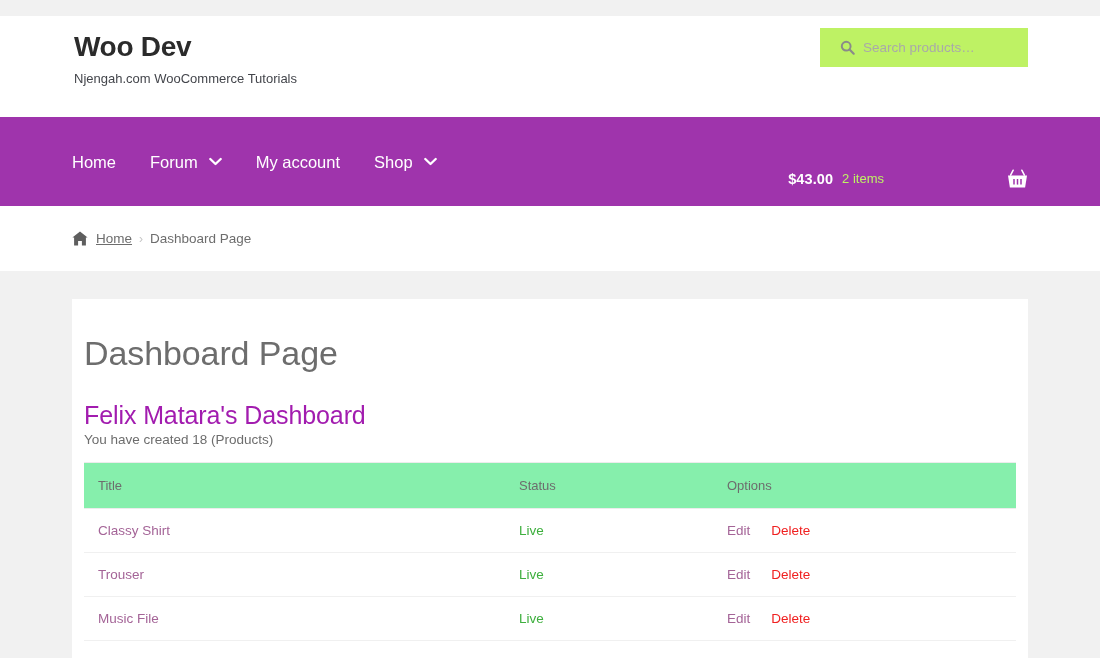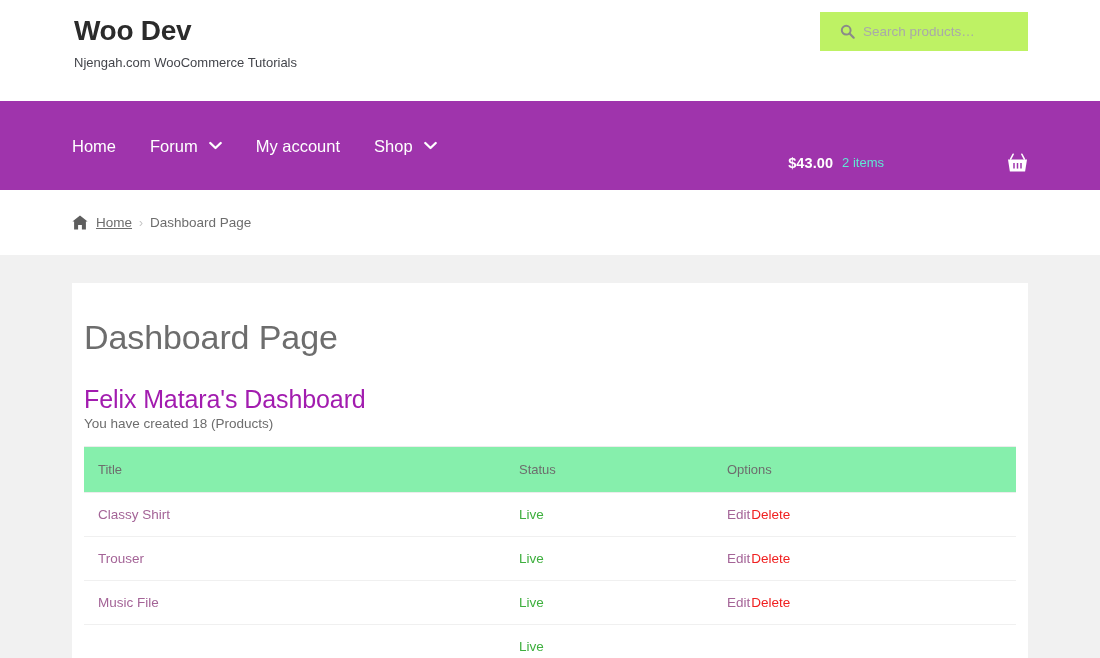--- a/index.html
+++ b/index.html
@@ -18,21 +18,21 @@
   }
 
   
   .site-header {
     background: #ffffff;
     height: 101px;
     position: relative;
   }
   .header-inner {
     width: 956px;
-    margin: 0 auto;
+    margin: 16px auto;
     position: relative;
     height: 120px;
   }
   .brand {
     position: absolute;
     left: 2px;
     top: 14px;
   }
   .brand-title {
     font-size: 28px;
@@ -121,21 +121,21 @@
     display: flex;
     align-items: center;
   }
   .cart-amount {
     color: #ffffff;
     font-size: 14.5px;
     font-weight: bold;
     letter-spacing: 0.1px;
   }
   .cart-count {
-    color: #5eead4;
+    color: #bef264;
     font-size: 13px;
     margin-left: 9px;
   }
   .cart-icon {
     width: 21px;
     height: 20px;
     display: block;
     margin-left: 123px;
     cursor: pointer;
   }
@@ -241,21 +241,21 @@
   .status-live { color: #3eaf3e; }
   .edit-link {
     color: #a46497;
     text-decoration: none;
     cursor: pointer;
   }
   .delete-link {
     color: #f02020;
     text-decoration: none;
     cursor: pointer;
-    margin-left: 1px;
+    margin-left: 21px;
   }
 </style>
 </head>
 <body>
 
 <header class="site-header">
   <div class="header-inner">
     <div class="brand">
       <div class="brand-title">Woo Dev</div>
       <div class="brand-tagline">Njengah.com WooCommerce Tutorials</div>

